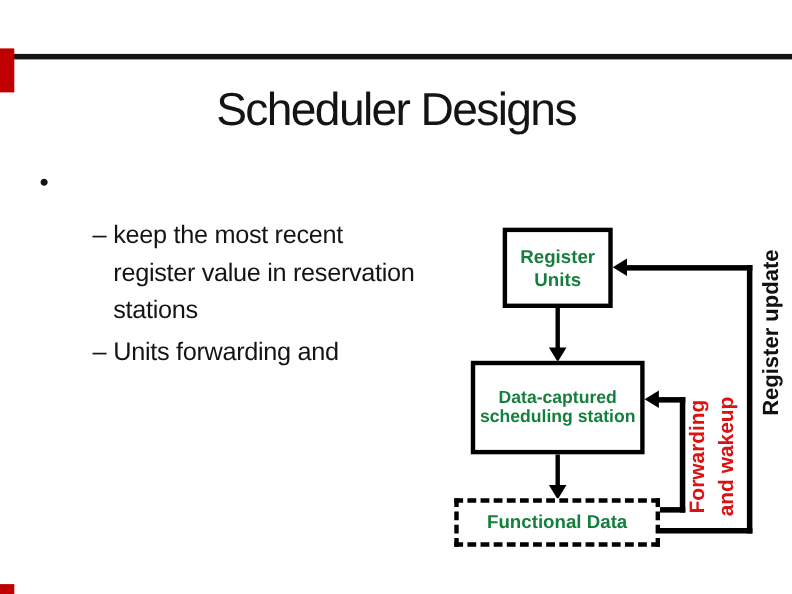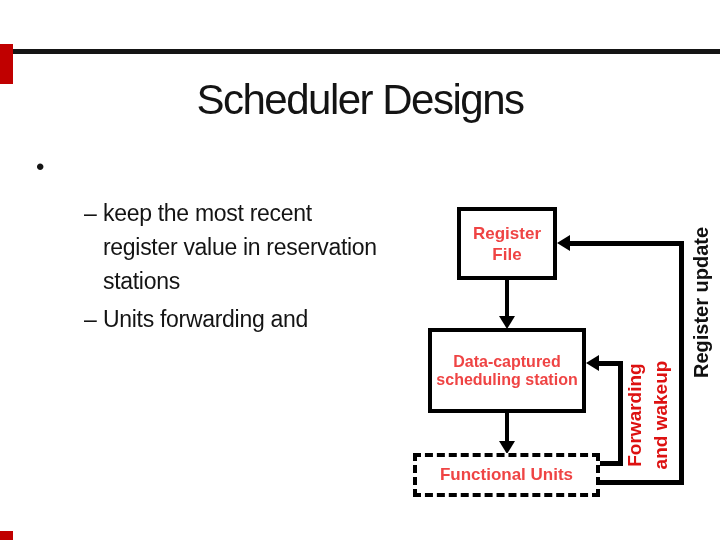--- a/index.html
+++ b/index.html
@@ -47,21 +47,21 @@
 
   
   .dbox {
     position: absolute; z-index: 2;
     box-sizing: border-box;
     background: #ffffff;
     border: 4px solid #000000;
     display: flex; flex-direction: column;
     align-items: center; justify-content: center;
     text-align: center;
-    font-weight: bold; color: #ef4444;
+    font-weight: bold; color: #15803d;
   }
   .dbox.register-file { left: 457px; top: 167px; width: 100px; height: 73px; font-size: 17px; line-height: 21px; }
   .dbox.sched-window  { left: 428px; top: 288px; width: 158px; height: 85px; font-size: 16px; line-height: 18px; }
   .dbox.sched-window .line { white-space: nowrap; }
   .dbox.functional-units { left: 413px; top: 413px; width: 187px; height: 44px; font-size: 17px; border-style: dashed; }
 
   
   .seg { position: absolute; background: #000000; z-index: 1; }
   .head { position: absolute; width: 0; height: 0; z-index: 1; }
   .head.left  { border-top: 8px solid transparent; border-bottom: 8px solid transparent; border-right: 13px solid #000000; }
@@ -130,30 +130,30 @@
     <div class="seg" style="left:597px; top:321px; width:26px; height:5px;"></div>
     <div class="head left" style="left:586px; top:315px;"></div>
 
     <div class="seg" style="left:598px; top:440px; width:86px; height:5px;"></div>
     <div class="seg" style="left:679px; top:201px; width:5px; height:244px;"></div>
     <div class="seg" style="left:569px; top:201px; width:115px; height:5px;"></div>
     <div class="head left" style="left:557px; top:195px;"></div>
 
     <div class="dbox register-file">
       <span class="line">Register</span>
-      <span class="line">File</span>
+      <span class="line">Units</span>
     </div>
 
     <div class="dbox sched-window">
       <span class="line">Data-captured</span>
       <span class="line">scheduling station</span>
     </div>
 
     <div class="dbox functional-units">
-      <span class="line">Functional Units</span>
+      <span class="line">Functional Data</span>
     </div>
 
     <div class="rot register-update">Register update</div>
     <div class="rot forwarding">
       <span class="line" style="display:block">Forwarding</span>
       <span class="line" style="display:block">and wakeup</span>
     </div>
 
   </div>
 </div>

